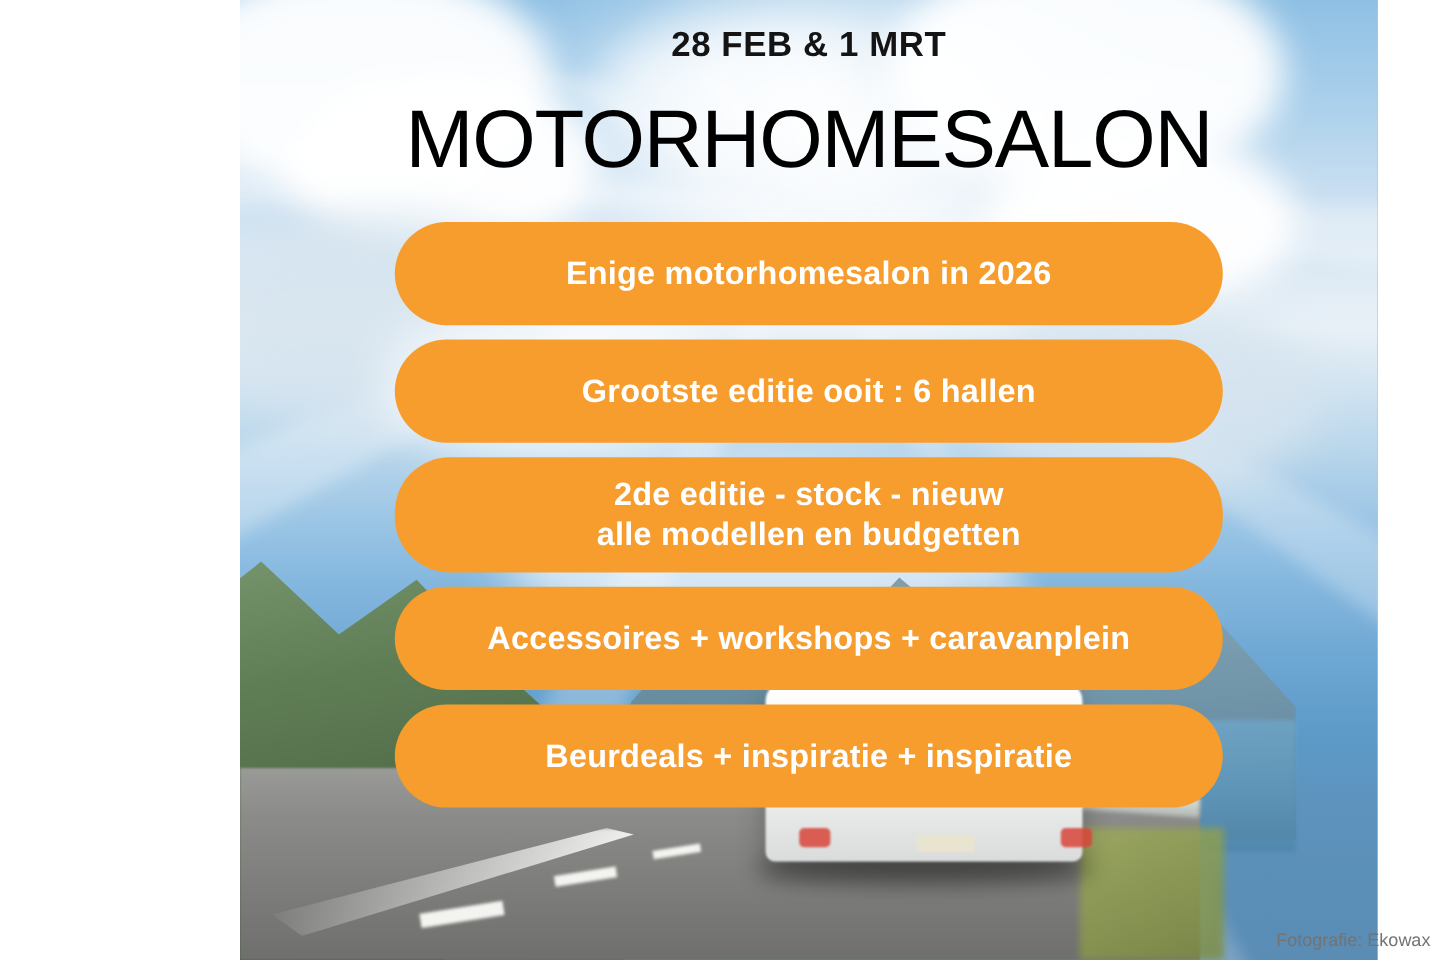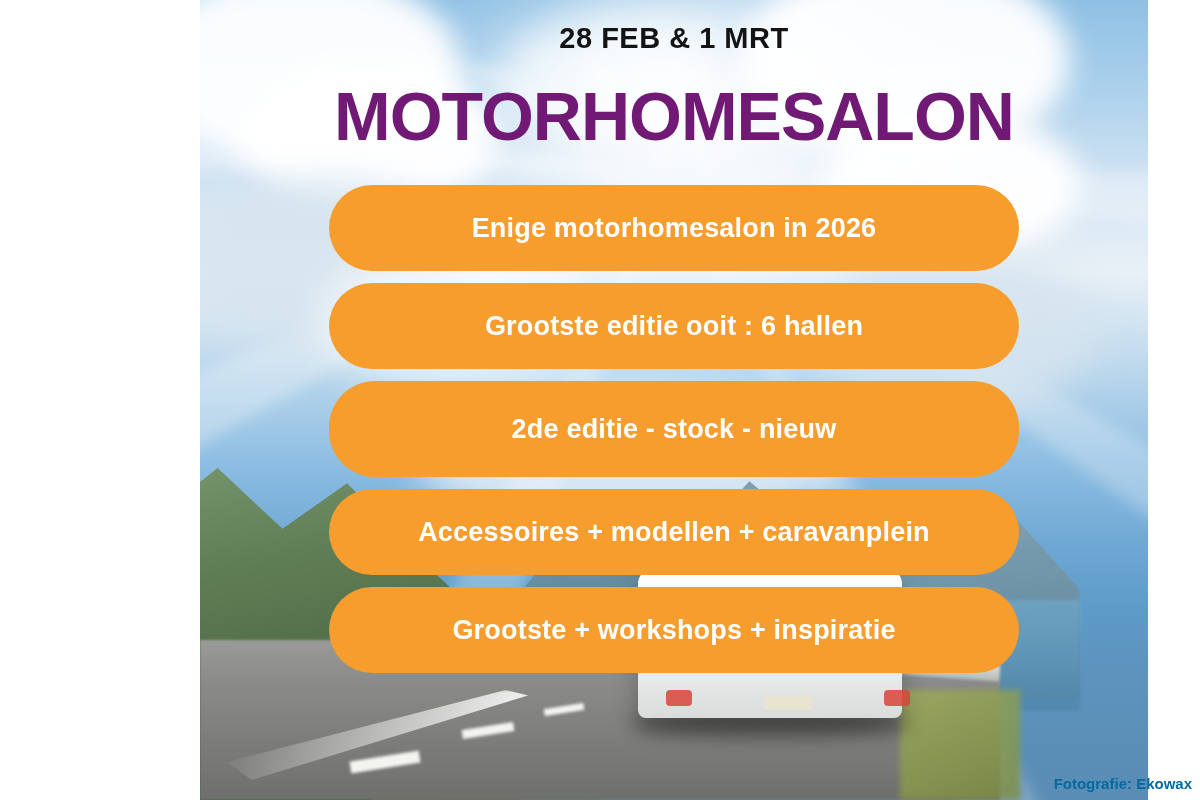--- a/index.html
+++ b/index.html
@@ -283,23 +283,23 @@
     letter-spacing: 1.2px;
     color: #f0a02e;
   }
   .main-title {
     position: absolute;
     top: 82px;
     left: 0;
     width: 100%;
     font-size: 68px;
     line-height: 1.0;
-    font-weight: bold;
+    font-weight: normal;
     letter-spacing: -1px;
-    color: #701a75;
+    color: #000000;
   }
 
   .pill-stack {
     position: absolute;
     top: 185px;
     left: 0;
     width: 100%;
     display: flex;
     flex-direction: column;
     align-items: center;
@@ -324,23 +324,22 @@
     line-height: 1.22;
   }
   .pill.two-line { min-height: 96px; }
 
   
   .credit {
     position: absolute;
     right: 8px;
     bottom: 8px;
     font-size: 15px;
-    color: #0369a1;
+    color: #737373;
     font-family: "Liberation Sans", sans-serif;
-    font-weight: bold;
   }
   .side-fill {
     position: absolute;
     top: 0;
     width: 200px;
     height: 800px;
     background: #ffffff;
   }
   .side-left { left: 0; }
   .side-right { right: 0; }
@@ -401,26 +400,27 @@
       <div class="pill-stack">
         <div class="pill">
           <span>Enige motorhomesalon in 2026</span>
         </div>
         <div class="pill">
           <span>Grootste editie ooit : 6 hallen</span>
         </div>
         <div class="pill two-line">
           <div>
             <div>2de editie - stock - nieuw</div>
+            <div>alle modellen en budgetten</div>
           </div>
         </div>
         <div class="pill">
-          <span>Accessoires + modellen + caravanplein</span>
+          <span>Accessoires + workshops + caravanplein</span>
         </div>
         <div class="pill">
-          <span>Grootste + workshops + inspiratie</span>
+          <span>Beurdeals + inspiratie + inspiratie</span>
         </div>
       </div>
     </div>
   </div>
 
   <div class="credit">Fotografie: Ekowax</div>
 </div>
 
 </body></html>

